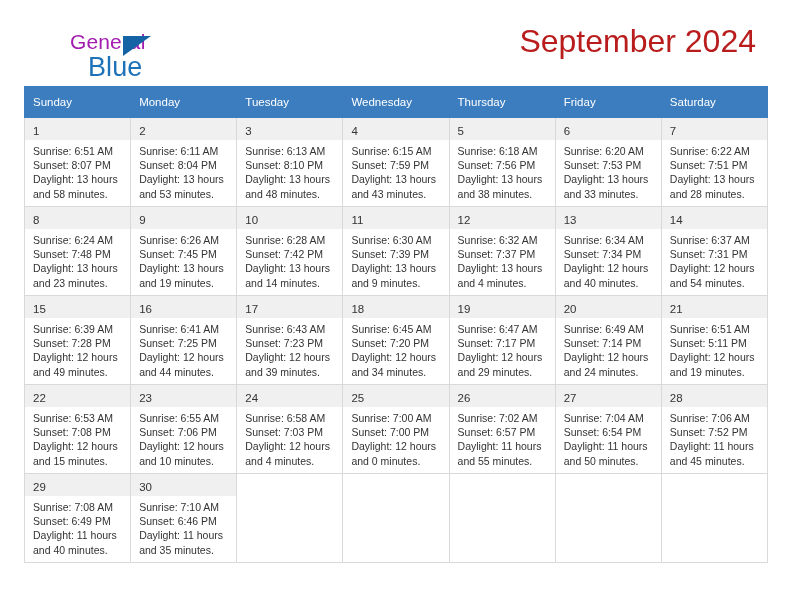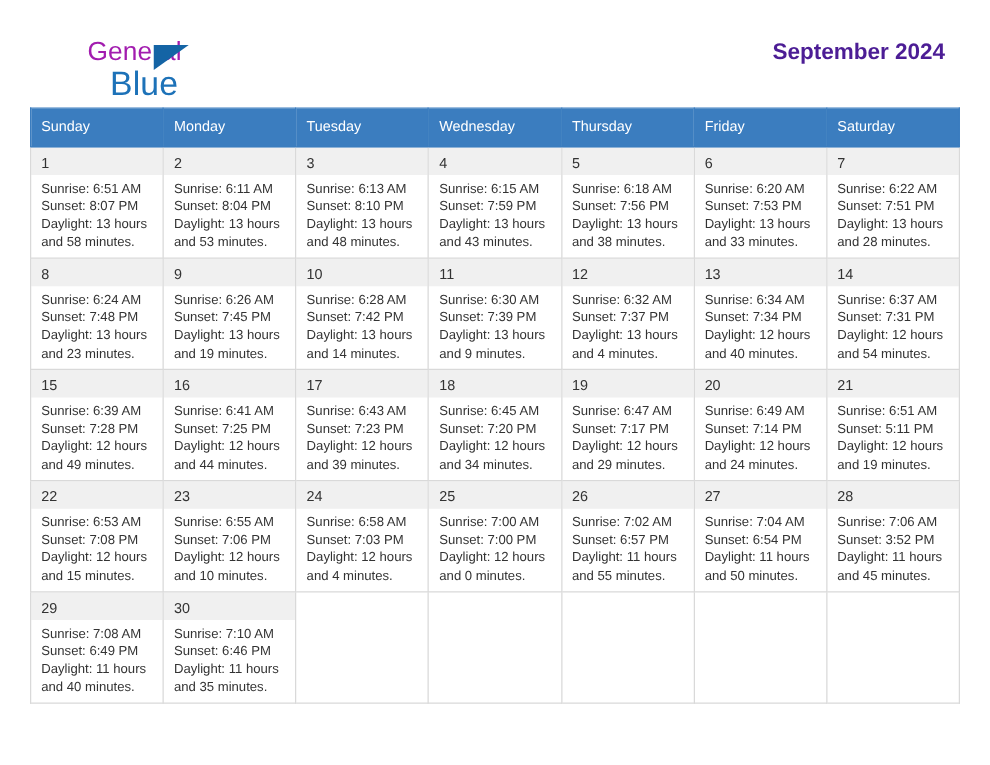--- a/index.html
+++ b/index.html
@@ -62,24 +62,24 @@
     height: 0;
     border-left: 28px solid #1464a5;
     border-bottom: 20px solid transparent;
   }
   .titles {
     text-align: right;
     flex: 1 1 auto;
     padding-right: 12px;
   }
   .title-main {
-    font-size: 18px;
-    color: #4c1d95;
+    font-size: 32px;
+    color: #b91c1c;
     line-height: 30px;
-    font-weight: bold;
+    font-weight: normal;
   }
   .title-sub {
     font-size: 14.5px;
     color: #3a3a3a;
     line-height: 20px;
     margin-top: 6px;
   }
 
   
   .calendar {
@@ -463,21 +463,21 @@
                 <div>Daylight: 11 hours</div>
                 <div>and 50 minutes.</div>
               </div>
             </div>
           </td>
           <td>
             <div class="daycell">
               <div class="daynum-bar"><span class="daynum">28</span></div>
               <div class="info">
                 <div>Sunrise: 7:06 AM</div>
-                <div>Sunset: 3:52 PM</div>
+                <div>Sunset: 7:52 PM</div>
                 <div>Daylight: 11 hours</div>
                 <div>and 45 minutes.</div>
               </div>
             </div>
           </td>
         </tr>
         <tr>
           <td>
             <div class="daycell">
               <div class="daynum-bar"><span class="daynum">29</span></div>

